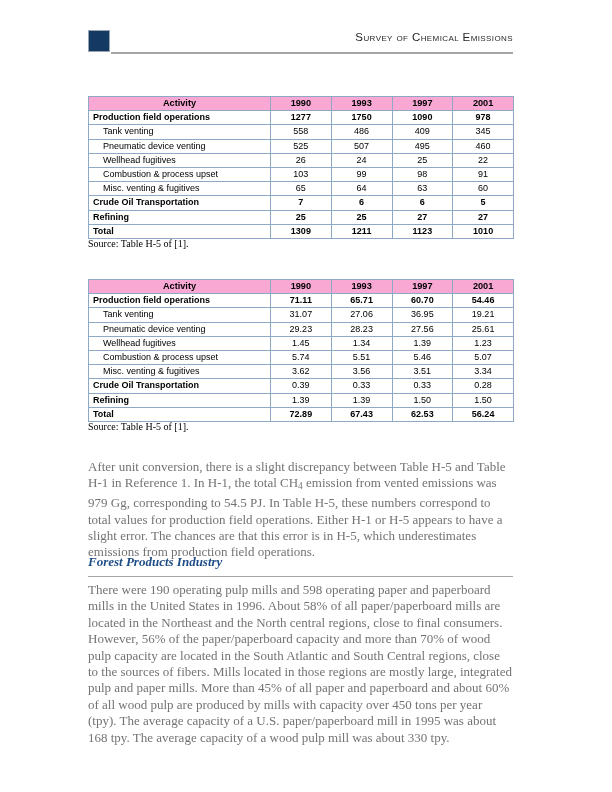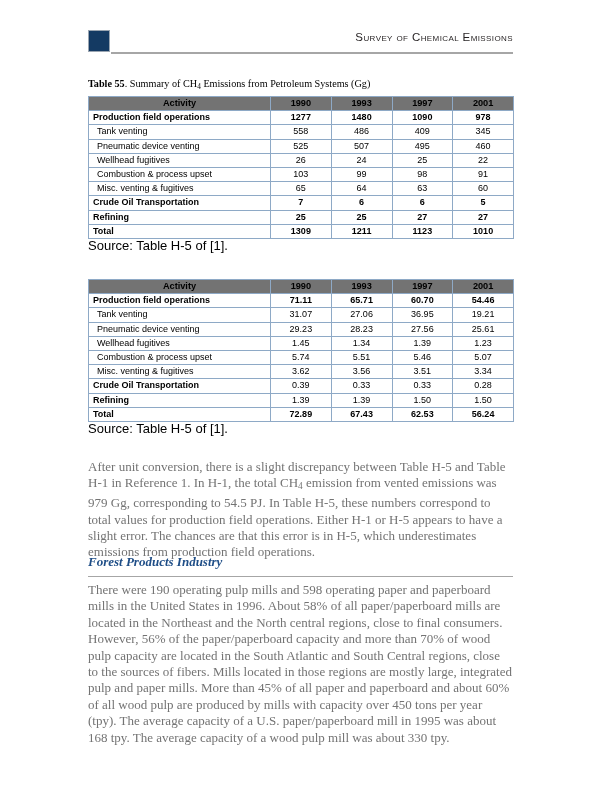--- a/index.html
+++ b/index.html
@@ -89,45 +89,45 @@
 
   .data-table th,
   .data-table td {
     border: 1px solid #8ea9c6;
     height: 13.2px;
     padding: 0 4px;
     line-height: 13.2px;
     box-sizing: border-box;
   }
   .data-table thead th {
-    background: #737373;
+    background: #f9a8d4;
     text-align: center;
     font-weight: bold;
     font-size: 9.2px;
   }
   .data-table thead th.act { text-align: center; }
 
   .data-table td.lab {
     text-align: left;
   }
   .data-table td.num {
     text-align: center;
   }
   .row-major td { font-weight: bold; margin-top: 29px; }
-  .row-sub td.lab { padding-left: 8px; font-weight: normal; }
+  .row-sub td.lab { padding-left: 14px; font-weight: normal; }
   .row-sub td.num { font-weight: normal; }
   .row-total td { font-weight: bold; }
   .row-semibold td.lab { font-weight: bold; }
   .row-semibold td.num { font-weight: normal; }
 
   .source {
     position: absolute;
     left: 88px;
-    font-family: Liberation Sans, sans-serif;
-    font-size: 13px;
+    font-family: Liberation Serif, serif;
+    font-size: 10px;
     color: #000;
     white-space: nowrap;
   }
 
   
   .body-par {
     position: absolute;
     left: 88px;
     width: 425px;
     font-family: "Liberation Serif", serif;
@@ -165,23 +165,20 @@
 <body>
 
 <div class="page">
 
   <div class="header">
     <div class="header-mark"></div>
     <div class="header-title">Survey of Chemical Emissions</div>
     <div class="header-rule"></div>
   </div>
 
-  <div class="caption" style="top:78px;">
-    <b>Table 55</b><span>. Summary of CH</span><sub>4</sub><span> Emissions from Petroleum Systems (Gg)</span>
-  </div>
 
   <table class="data-table" id="tbl0" style="top:96px;">
     <colgroup>
       <col class="c-activity">
         <col class="c-year">
         <col class="c-year">
         <col class="c-year">
         <col class="c-year">
     </colgroup>
     <thead>
@@ -190,21 +187,21 @@
           <th>1990</th>
           <th>1993</th>
           <th>1997</th>
           <th>2001</th>
         </tr>
       </thead>
     <tbody>
         <tr class="row-major">
           <td class="lab">Production field operations</td>
           <td class="num">1277</td>
-          <td class="num">1480</td>
+          <td class="num">1750</td>
           <td class="num">1090</td>
           <td class="num">978</td>
         </tr>
         <tr class="row-sub">
           <td class="lab">Tank venting</td>
           <td class="num">558</td>
           <td class="num">486</td>
           <td class="num">409</td>
           <td class="num">345</td>
         </tr>

